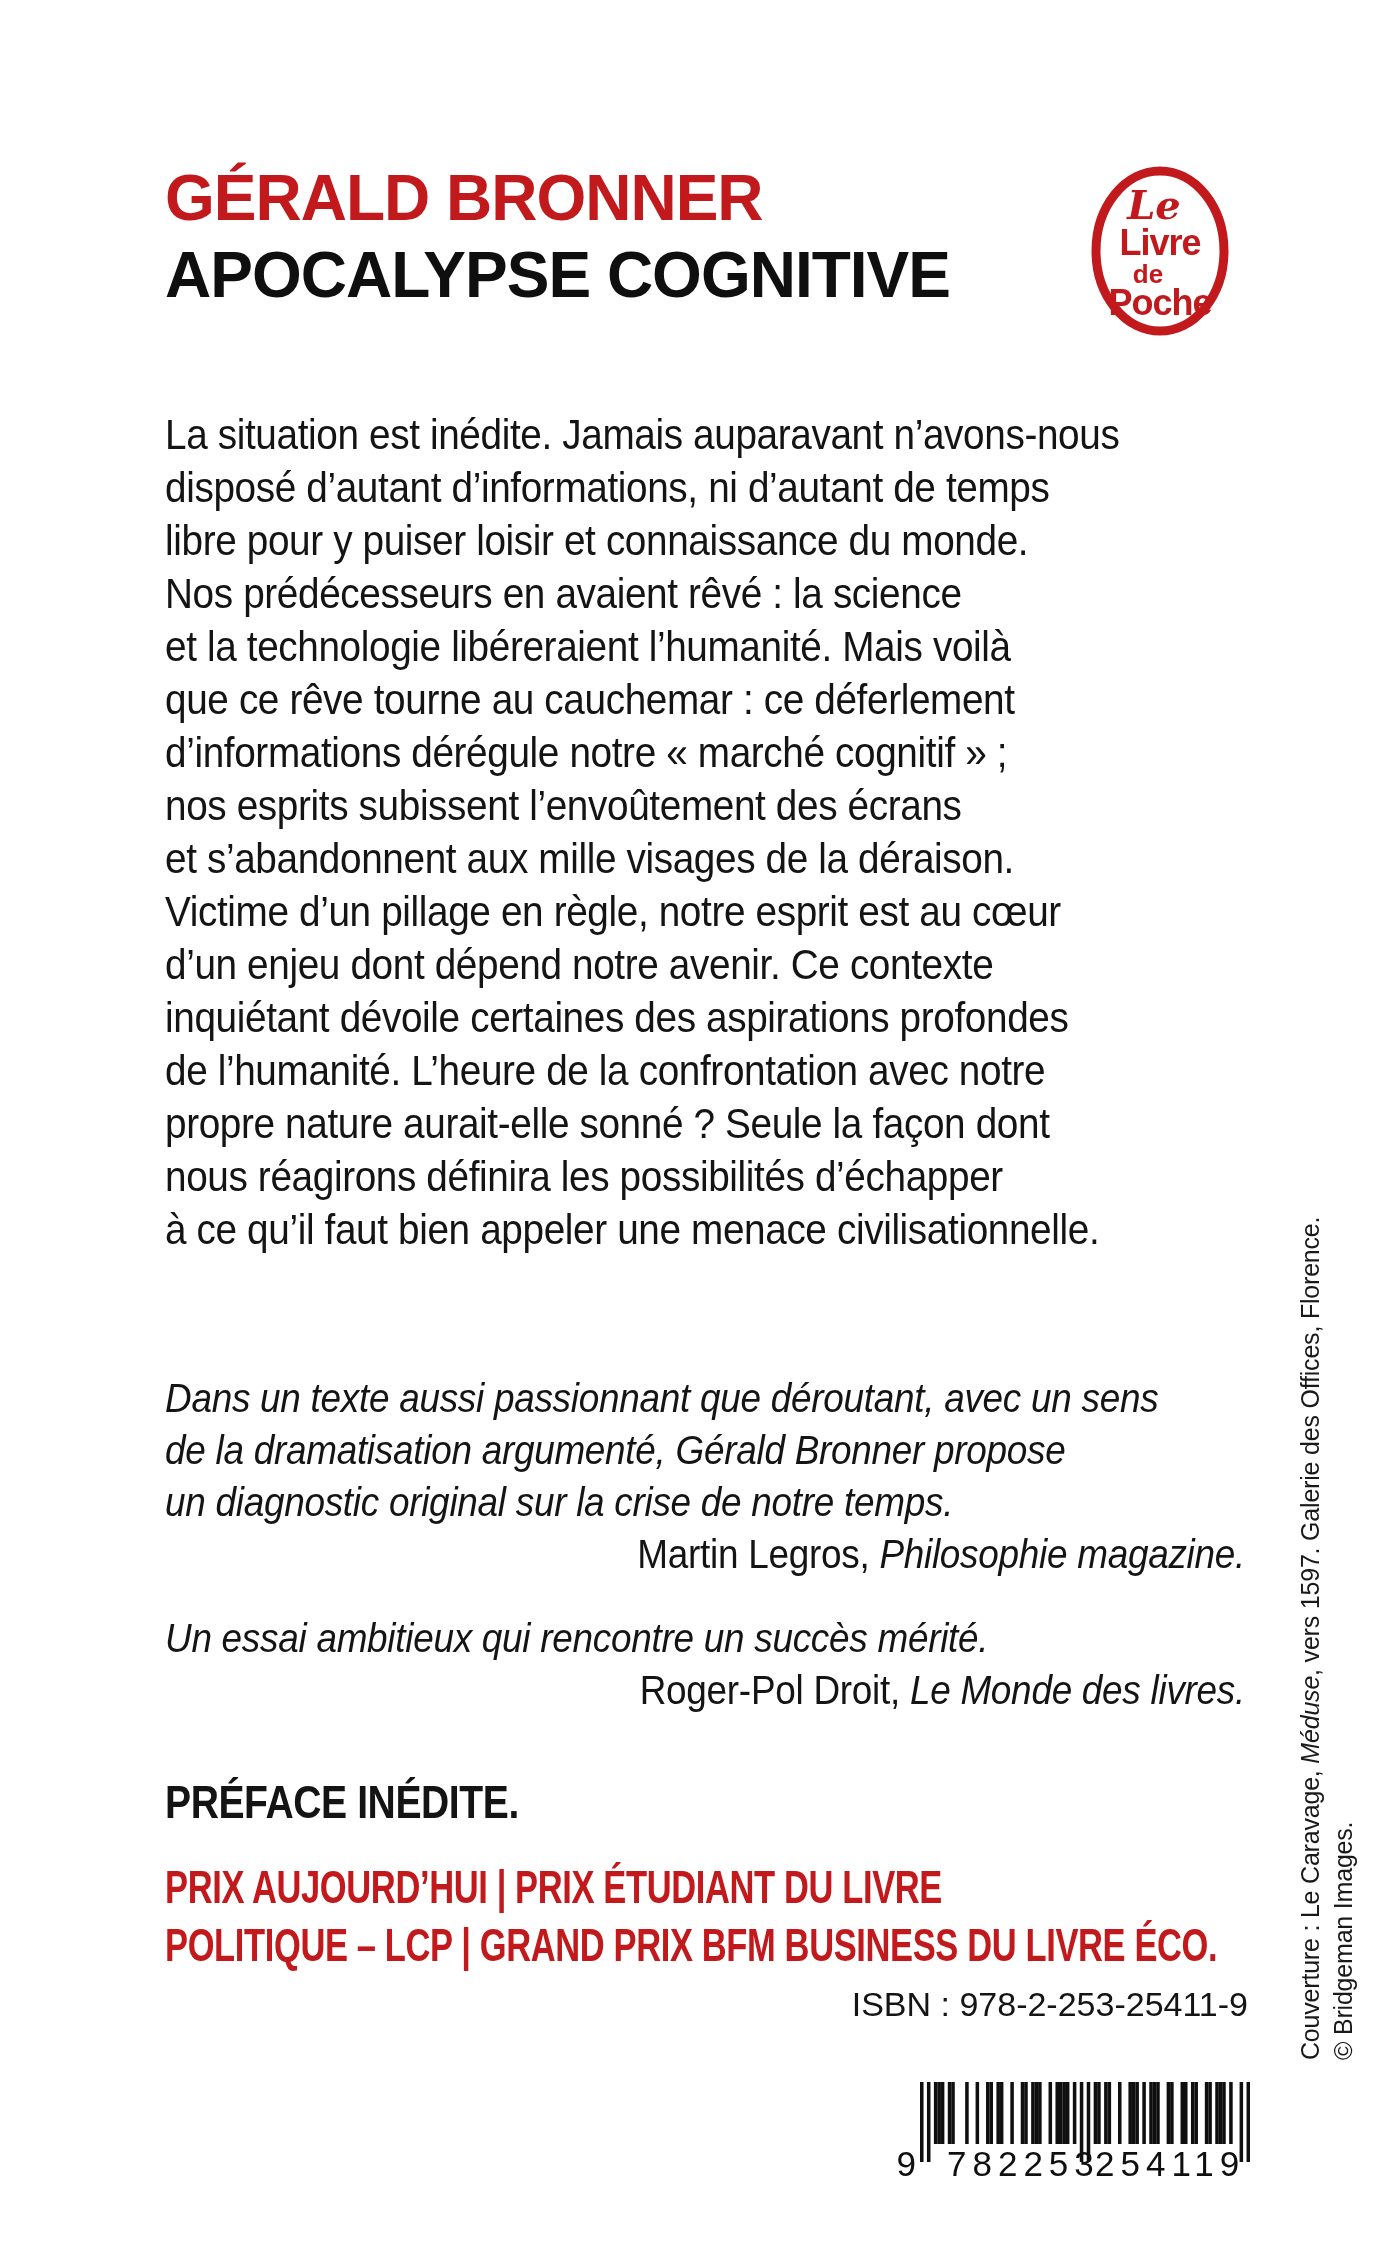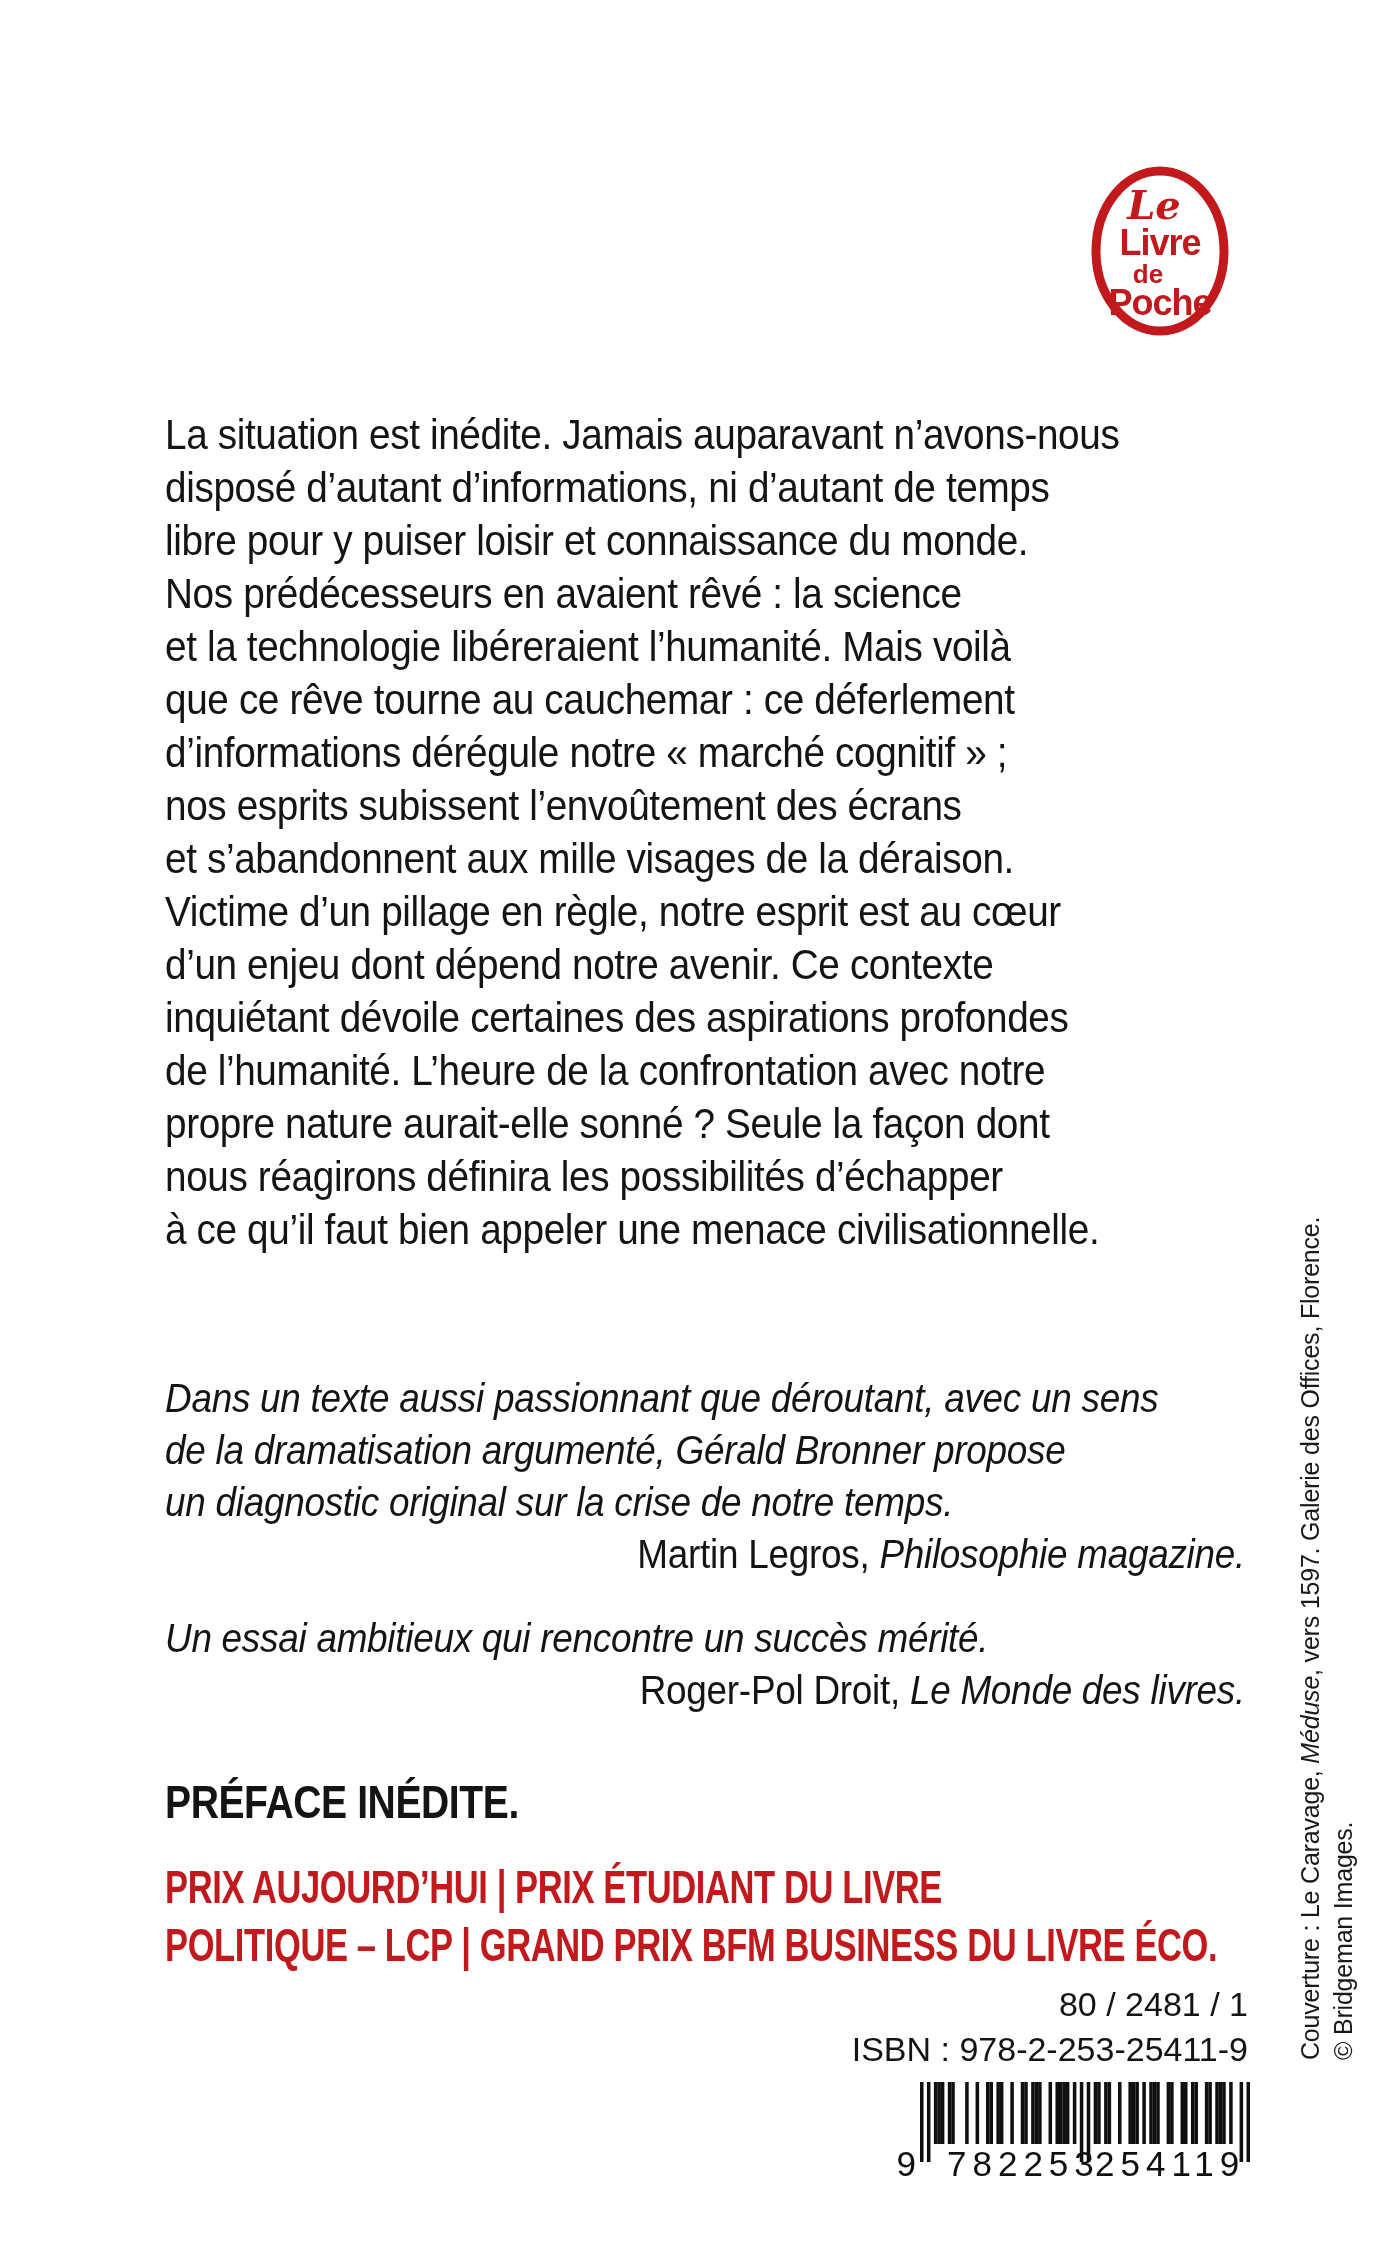--- a/index.html
+++ b/index.html
@@ -62,20 +62,24 @@
             transform:rotate(-90deg); transform-origin:0 0;
             font-size:25px; line-height:33px; letter-spacing:-0.2px; color:#191919;
             white-space:nowrap; }
   .credit .work { font-style:italic; }
 </style>
 </head>
 <body>
 
 <div class="cover">
 
+  <div class="abs title-block">
+    <div class="author-line">GÉRALD BRONNER</div>
+    <div class="title-line">APOCALYPSE COGNITIVE</div>
+  </div>
 
   <svg class="abs logo" viewBox="0 0 144 176" xmlns="http://www.w3.org/2000/svg">
     <ellipse cx="72" cy="88" rx="64" ry="80" fill="none" stroke="#c2191c" stroke-width="9"></ellipse>
     <text x="66" y="56" text-anchor="middle" fill="#c2191c" font-family="DejaVu Serif, serif" font-style="italic" font-weight="700" font-size="40">Le</text>
     <text x="72" y="92" text-anchor="middle" fill="#c2191c" font-family="Liberation Sans, sans-serif" font-weight="600" font-size="36" letter-spacing="-1">Livre</text>
     <text x="60" y="120" text-anchor="middle" fill="#c2191c" font-family="Liberation Sans, sans-serif" font-weight="600" font-size="26">de</text>
     <text x="72" y="152" text-anchor="middle" fill="#c2191c" font-family="Liberation Sans, sans-serif" font-weight="600" font-size="36" letter-spacing="-1">Poche</text>
   </svg>
 
   <div class="abs synopsis">La situation est inédite. Jamais auparavant n’avons-nous
@@ -106,21 +110,20 @@
     <div class="quote-text">Un essai ambitieux qui rencontre un succès mérité.</div>
     <div class="quote-attrib"><span class="attrib-name">Roger-Pol Droit, </span><span class="attrib-source">Le Monde des livres.</span></div>
   </div>
 
   <div class="abs preface">PRÉFACE INÉDITE.</div>
 
   <div class="abs awards">PRIX AUJOURD’HUI | PRIX ÉTUDIANT DU LIVRE
 POLITIQUE – LCP | GRAND PRIX BFM BUSINESS DU LIVRE ÉCO.</div>
 
   <div class="abs codes">
-    <div>80 / 2481 / 1</div>
     <div>ISBN : 978-2-253-25411-9</div>
   </div>
 
   <div class="abs barcode-wrap">
     <svg id="barcode-svg" class="barcode-svg" width="330" height="80" viewBox="0 0 330 80" xmlns="http://www.w3.org/2000/svg">
         <rect x="0.00" y="0" width="3.53" height="80" fill="#0f0f0f"></rect>
         <rect x="6.95" y="0" width="3.53" height="80" fill="#0f0f0f"></rect>
         <rect x="13.89" y="0" width="3.53" height="62" fill="#0f0f0f"></rect>
         <rect x="17.37" y="0" width="3.53" height="62" fill="#0f0f0f"></rect>
         <rect x="20.84" y="0" width="3.53" height="62" fill="#0f0f0f"></rect>

